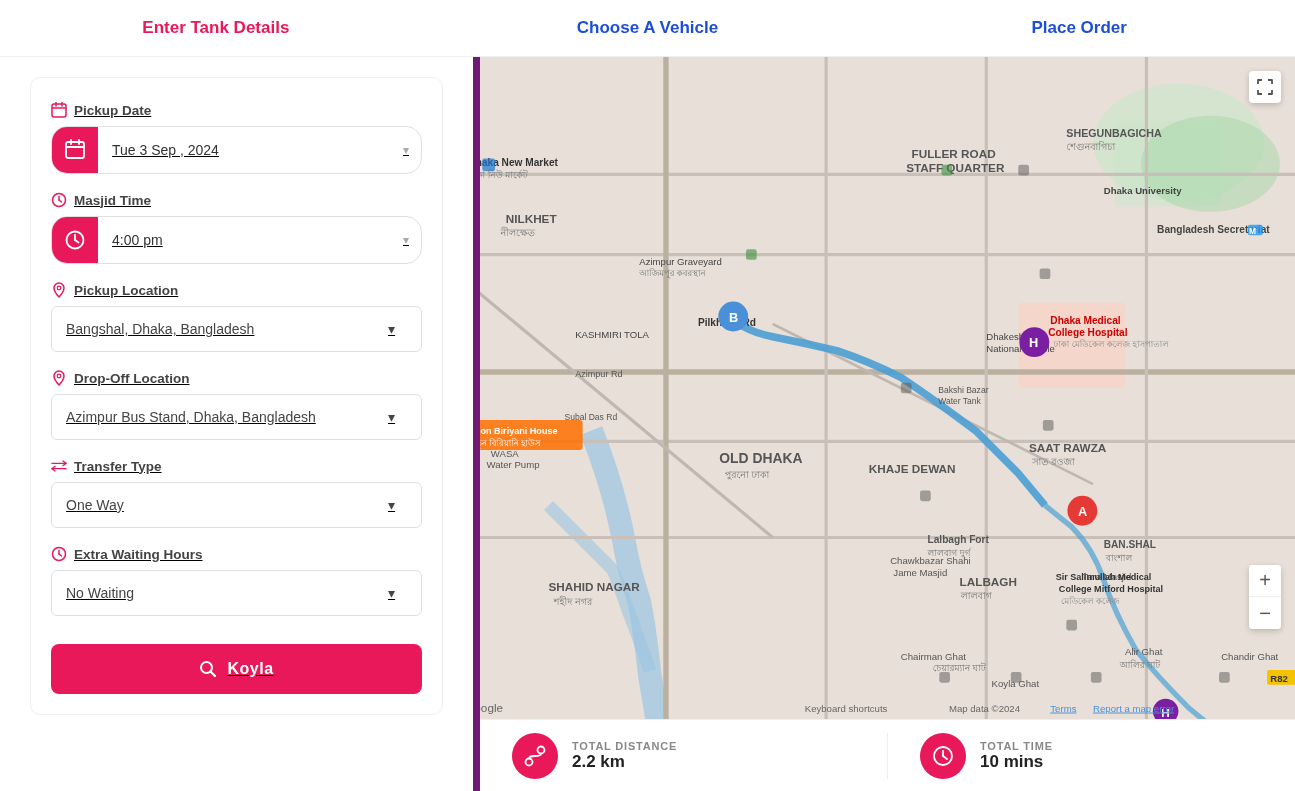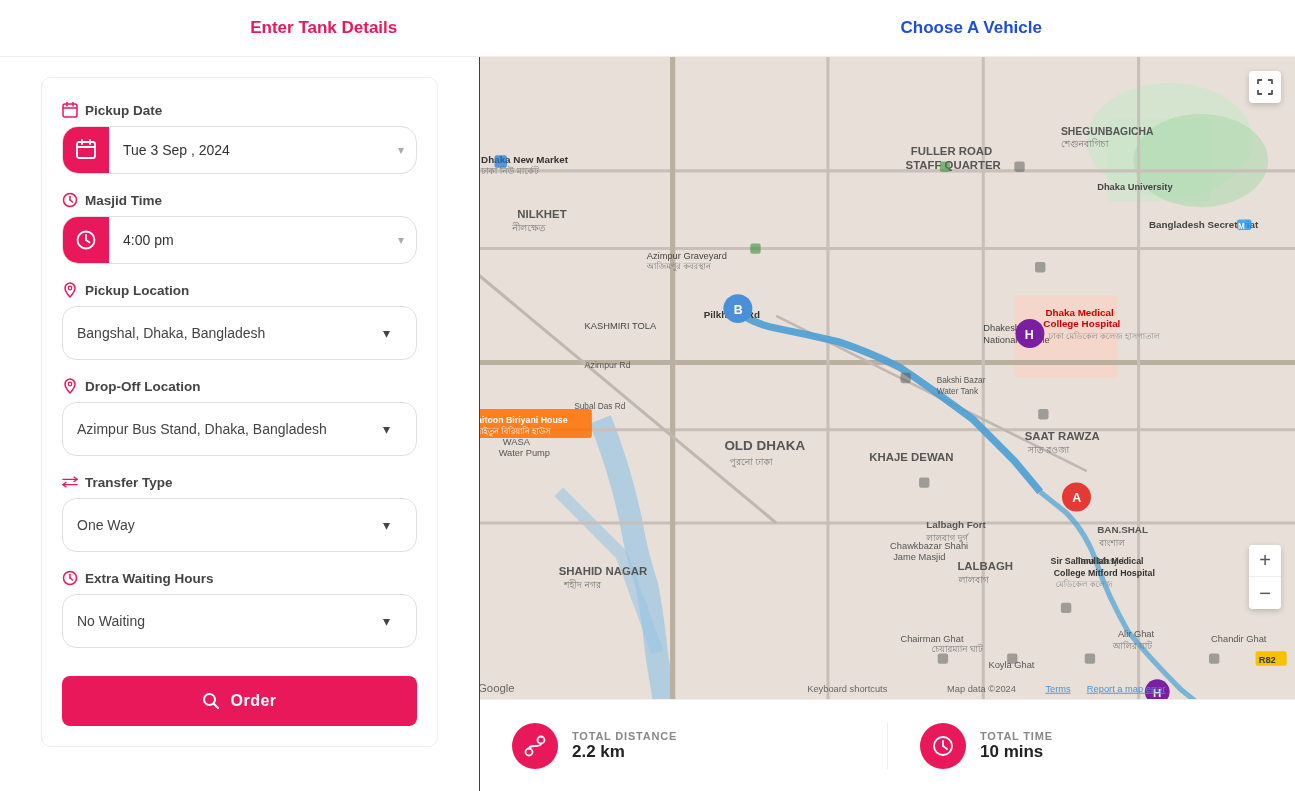--- a/index.html
+++ b/index.html
@@ -37,23 +37,24 @@
     .main-layout {
       display: flex;
       height: calc(791px - 57px);
     }
 
     
     .left-panel {
       width: 480px;
       min-width: 480px;
       background: #fff;
-      padding: 20px 41px;
+      padding: 20px 30px;
       overflow-y: auto;
-      border-right: 1px solid #701a75;
+      border-right: 7px solid #701a75;
+      text-decoration: underline;
     }
 
     .form-card {
       background: #fff;
       border-radius: 10px;
       border: 1px solid #eee;
       padding: 24px 20px 20px 20px;
     }
 
     .field-label {
@@ -111,23 +112,23 @@
       padding: 0 12px;
       color: #aaa;
       font-size: 12px;
       cursor: pointer;
     }
 
     .simple-select {
       display: flex;
       align-items: center;
       border: 1.5px solid #e0e0e0;
-      border-radius: 14px;
-      background: #fff;
-      height: 54px;
+      border-radius: 6px;
+      background: #fff;
+      height: 46px;
       padding: 0 14px;
       cursor: pointer;
       justify-content: space-between;
     }
 
     .simple-select span {
       font-size: 14px;
       color: #444;
     }
 
@@ -203,21 +204,21 @@
       border-radius: 4px;
       box-shadow: 0 2px 6px rgba(0,0,0,0.2);
       cursor: pointer;
       display: flex;
       align-items: center;
       justify-content: center;
     }
 
     
     .bottom-bar {
-      height: 92px;
+      height: 72px;
       background: #fff;
       display: flex;
       align-items: center;
       border-top: 1px solid #eee;
     }
     .bottom-stat {
       flex: 1;
       display: flex;
       align-items: center;
       gap: 14px;
@@ -253,20 +254,23 @@
 </head>
 <body>
 
 <div class="stepper">
   <div class="stepper-item active">
     <span>Enter Tank Details</span>
   </div>
   <div class="stepper-item">
     <span>Choose A Vehicle</span>
   </div>
+  <div class="stepper-item">
+    <span>Place Order</span>
+  </div>
 </div>
 
 <div class="main-layout">
 
   <div class="left-panel">
     <div class="form-card">
 
       <div class="field-label">
         <span class="label-icon">
           <svg width="16" height="16" viewBox="0 0 16 16" fill="none">
@@ -370,21 +374,21 @@
       <div class="simple-select">
         <span>No Waiting</span>
         <span class="dropdown-arrow">▾</span>
       </div>
 
       <button class="search-btn">
         <svg width="18" height="18" viewBox="0 0 18 18" fill="none">
           <circle cx="7.5" cy="7.5" r="5.5" stroke="#fff" stroke-width="2"></circle>
           <line x1="11.5" y1="11.5" x2="16" y2="16" stroke="#fff" stroke-width="2.2" stroke-linecap="round"></line>
         </svg>
-        <span>Order</span>
+        <span>Koyla</span>
       </button>
 
     </div>
   </div>
 
   <div class="right-panel">
     <div class="map-container">
       
       <svg width="100%" height="100%" viewBox="0 0 815 620" preserveAspectRatio="xMidYMid slice" style="background:#e8e0d8;">
 

